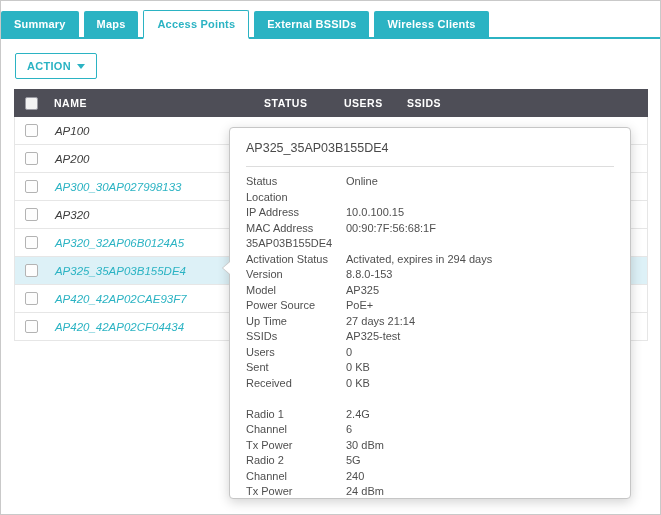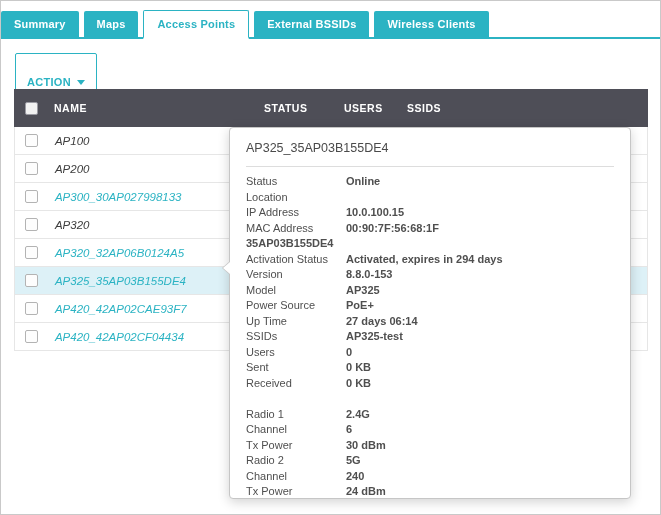--- a/index.html
+++ b/index.html
@@ -29,35 +29,35 @@
     background: #fff; color: #2bb3c3;
     border: 1px solid #2bb3c3; border-bottom: 2px solid #fff;
     height: 29px; margin-bottom: -2px; position: relative; z-index: 2;
   }
 
   
   .action-btn {
     position: absolute; left: 14px; top: 52px;
     background: #fff; border: 1px solid #2bb3c3; color: #2bb3c3;
     font-size: 11px; font-weight: 700; letter-spacing: .3px;
-    padding: 22px 11px; border-radius: 2px; cursor: pointer;
+    padding: 6px 11px; border-radius: 2px; cursor: pointer;
     display: inline-flex; align-items: center; gap: 6px;
     font-family: inherit;
   }
   .caret-down {
     width: 0; height: 0; display: inline-block;
     border-left: 4px solid transparent; border-right: 4px solid transparent;
     border-top: 5px solid #2bb3c3;
   }
 
   
   .table { position: absolute; left: 13px; top: 88px; width: 634px; }
   .thead {
     display: flex; background: #4e4e57; color: #fff;
-    height: 38px; align-items: center;
+    height: 28px; align-items: center;
     font-size: 10.5px; font-weight: 700; letter-spacing: .5px;
   }
   .th, .td { padding-left: 6px; overflow: hidden; white-space: nowrap; }
   .col-cb    { width: 34px;  padding-left: 0; display:flex; justify-content:center; }
   .col-name  { width: 210px; }
   .col-status{ width: 80px;  }
   .col-bytes { width: 150px; }
   .col-users { width: 63px;  }
   .col-ssids { width: 97px;  }
 
@@ -106,21 +106,21 @@
   .tooltip-pointer {
     position: absolute; left: -7px; top: 134px;
     width: 0; height: 0;
     border-top: 6px solid transparent; border-bottom: 6px solid transparent;
     border-right: 7px solid #fff;
   }
   .tooltip-title { font-size: 12.5px; color: #4a4a4a; line-height: 17px; }
   .tooltip-hr { border: none; border-top: 1px solid #ddd; margin: 9px 0 7px 0; }
   .field { display: flex; line-height: 15.5px; font-size: 11px; color: #4f4f4f; }
   .flabel { width: 100px; flex: 0 0 100px; }
-  .fvalue { flex: 1; font-weight: bold; }
+  .fvalue { flex: 1; }
   .field.spacer { height: 15.5px; }
 </style>
 </head>
 <body>
 
 <div class="page">
 
   <div class="tabbar">
       <div class="tab">Summary</div>
       <div class="tab">Maps</div>
@@ -296,21 +296,21 @@
         <div class="field">
       <div class="flabel">Model</div>
       <div class="fvalue">AP325</div>
     </div>
         <div class="field">
       <div class="flabel">Power Source</div>
       <div class="fvalue">PoE+</div>
     </div>
         <div class="field">
       <div class="flabel">Up Time</div>
-      <div class="fvalue">27 days 06:14</div>
+      <div class="fvalue">27 days 21:14</div>
     </div>
         <div class="field">
       <div class="flabel">SSIDs</div>
       <div class="fvalue">AP325-test</div>
     </div>
         <div class="field">
       <div class="flabel">Users</div>
       <div class="fvalue">0</div>
     </div>
         <div class="field">

